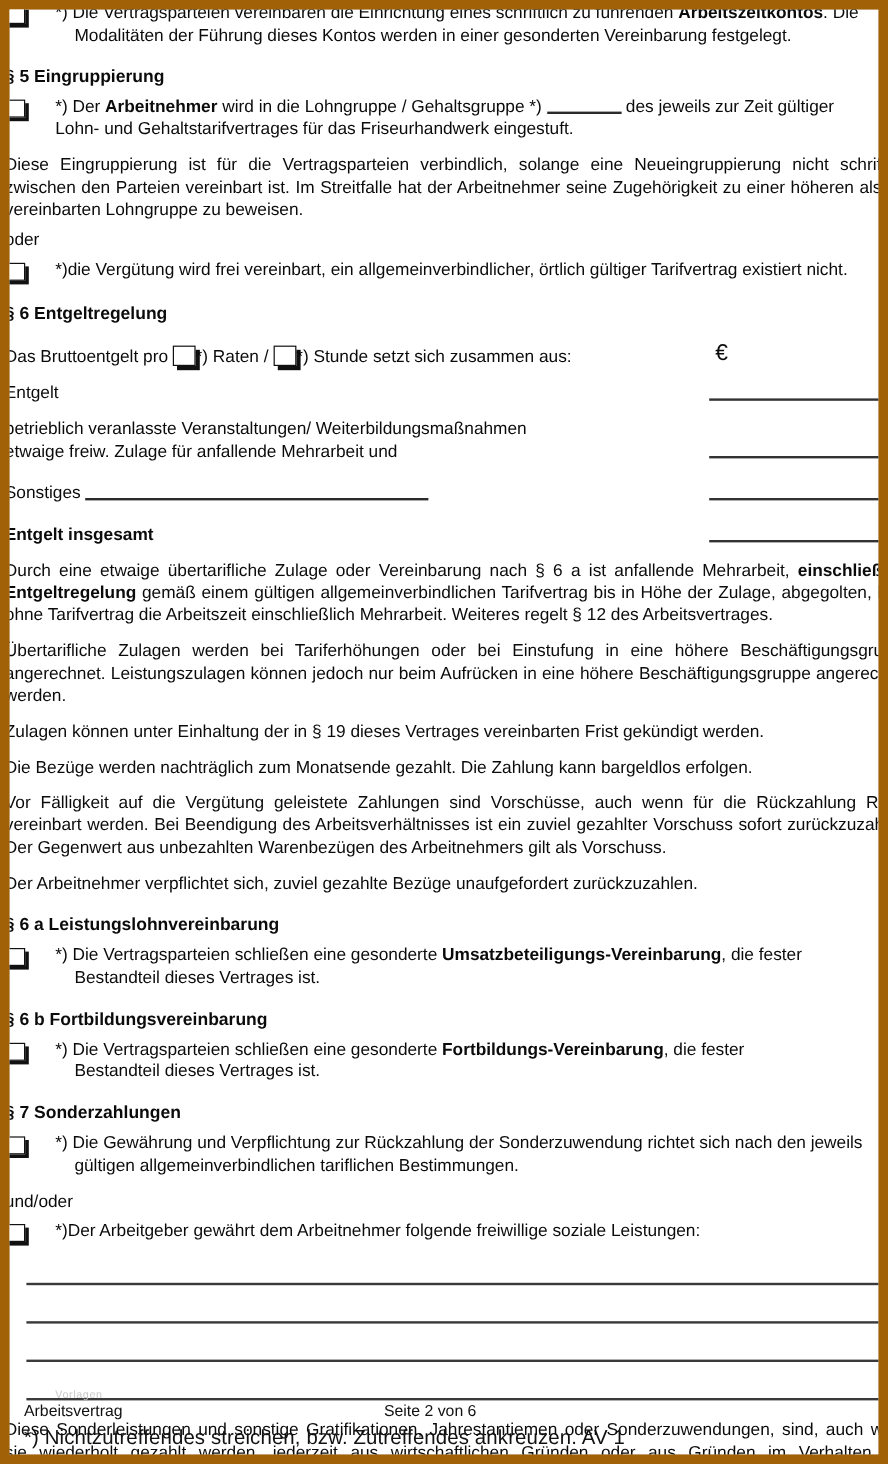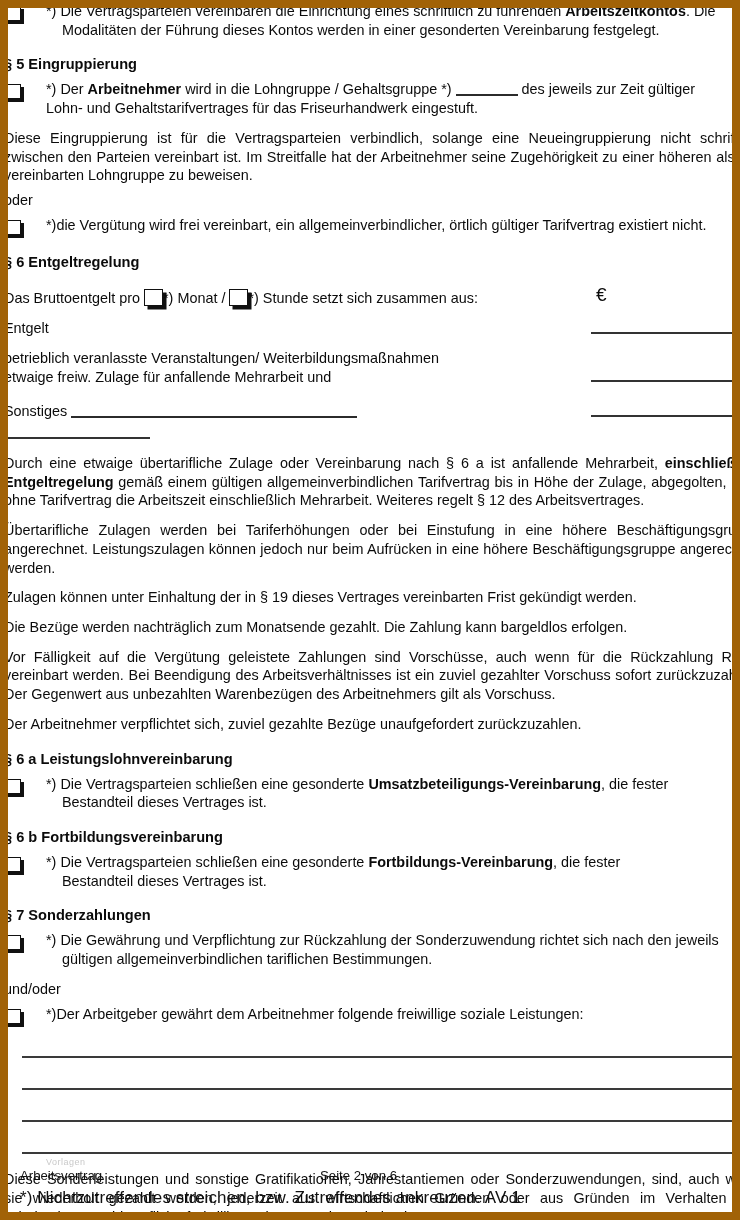--- a/index.html
+++ b/index.html
@@ -211,21 +211,21 @@
     </div>
 
     <div class="gap-m"></div>
 
     <div class="sec-head">§ 6 Entgeltregelung</div>
 
     <div class="gap-s"></div>
 
     <div class="money-row">
       <div class="money-label">
-        <span>Das Bruttoentgelt pro </span><span class="cbox lg"></span><span>*) Monat / </span><span class="cbox lg"></span><span>*) Stunde setzt sich zusammen aus:</span>
+        <span>Das Bruttoentgelt pro </span><span class="cbox lg"></span><span>*) Raten / </span><span class="cbox lg"></span><span>*) Stunde setzt sich zusammen aus:</span>
       </div>
       <div class="euro" style="flex:0 0 164px">€</div>
     </div>
 
     <div class="gap-s"></div>
 
     <div class="money-row">
       <div class="money-label">Entgelt</div>
       <div class="money-line"></div>
       <div class="money-after"></div>
@@ -249,20 +249,21 @@
         <span>Sonstiges</span>
         <span class="blank-inline" style="width:286px"></span>
       </div>
       <div class="money-line"></div>
       <div class="money-after">-</div>
     </div>
 
     <div class="gap-m"></div>
 
     <div class="money-row">
+      <div class="money-label" style="font-weight:bold">Entgelt insgesamt</div>
       <div class="money-line"></div>
       <div class="money-after"></div>
     </div>
 
     <div class="gap-s"></div>
 
     <div class="para"><span>Durch eine etwaige übertarifliche Zulage oder Vereinbarung nach § 6 a ist anfallende Mehrarbeit, </span><b>einschließlich</b> <b>Entgeltregelung</b><span> gemäß einem gültigen allgemeinverbindlichen Tarifvertrag bis in Höhe der Zulage, abgegolten, bzw. ohne Tarifvertrag die Arbeitszeit einschließlich Mehrarbeit. Weiteres regelt § 12 des Arbeitsvertrages.</span></div>
 
     <div class="gap-s"></div>
 

